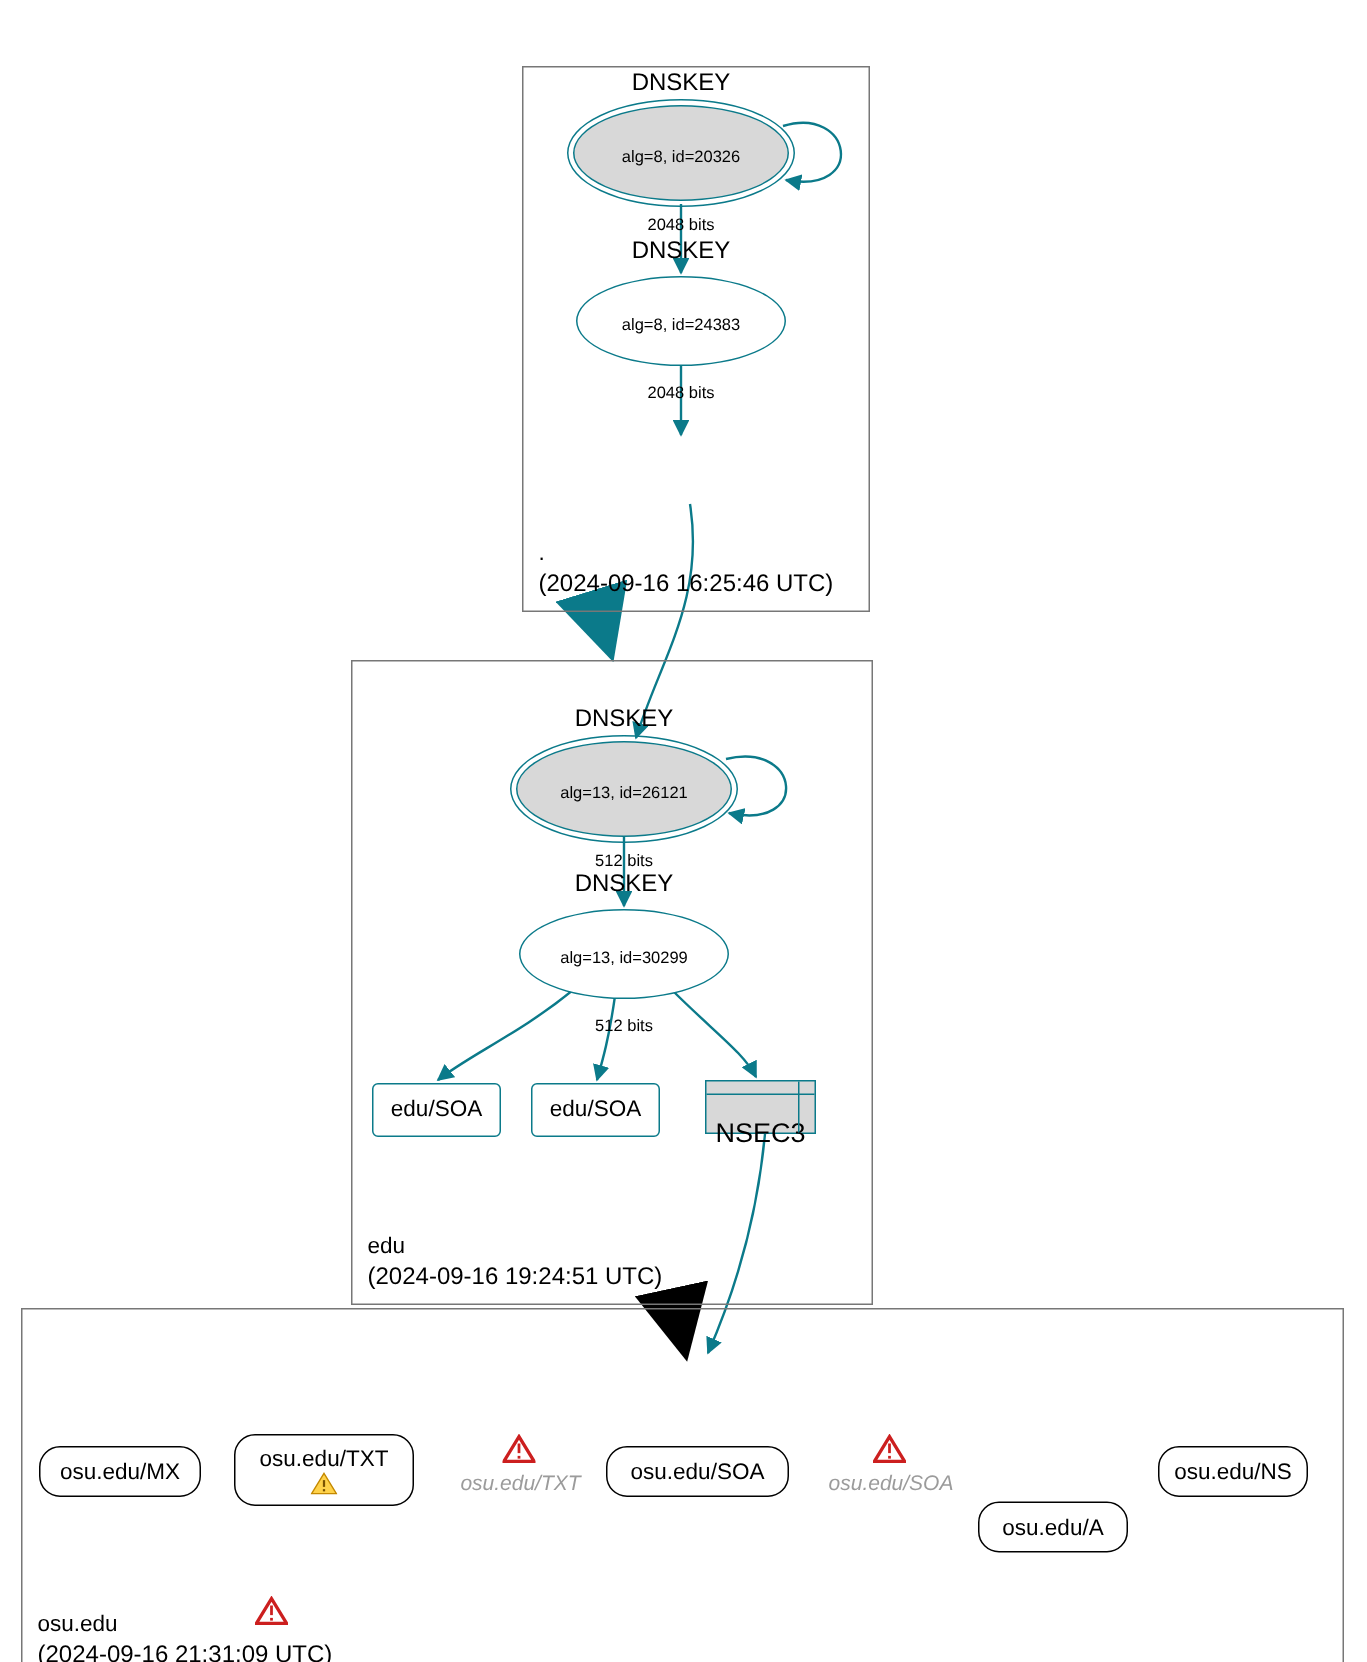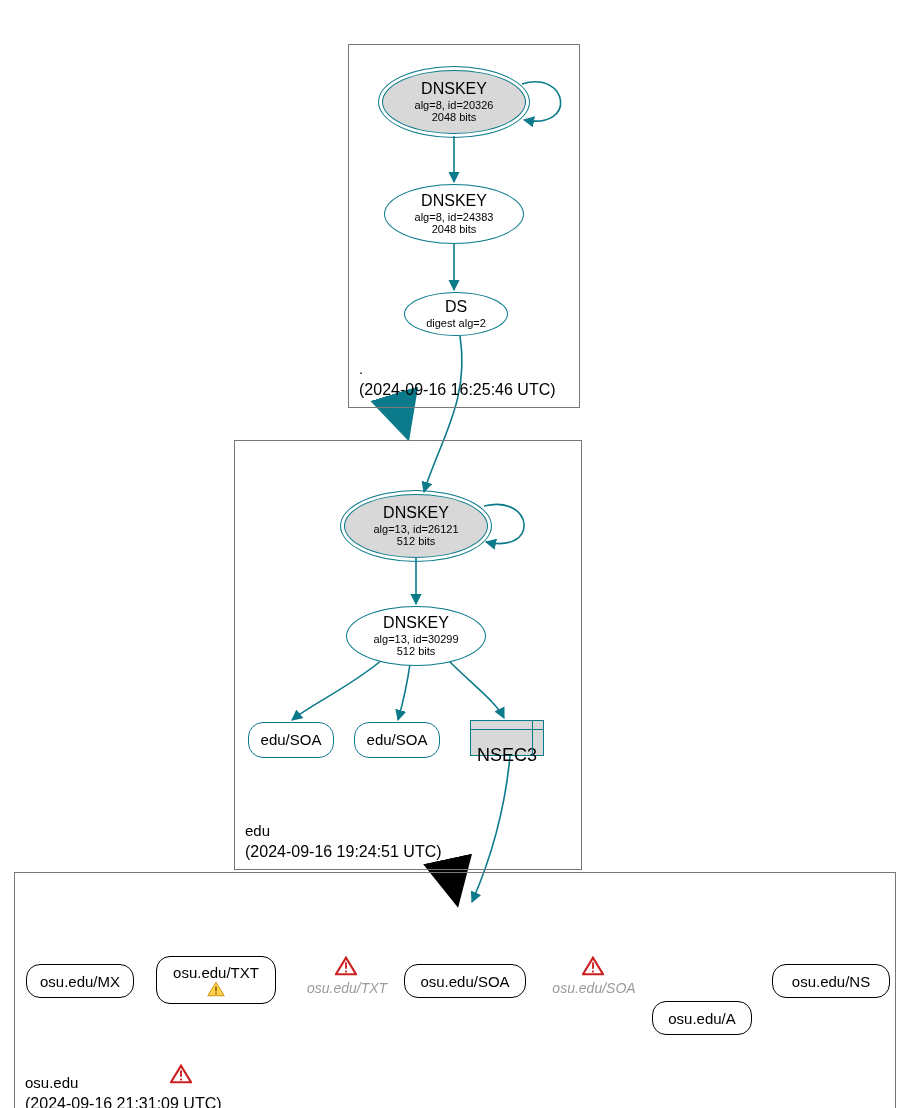--- a/index.html
+++ b/index.html
@@ -66,38 +66,39 @@
   }
   .node .sub {
     font-size: 11px;
   }
 
   
   .ellipse {
     border: 1.6px solid #0b7a8a;
     border-radius: 50%;
     background: #ffffff;
+    gap: 33px;
   }
   .ellipse.ksk {
     background: #d8d8d8;
   }
   .ellipse.ksk::after {
     
     content: "";
     position: absolute;
     left: -5px; top: -5px; right: -5px; bottom: -5px;
     border: 1.6px solid #0b7a8a;
     border-radius: 50%;
     pointer-events: none;
   }
 
   
   .rrec {
     border: 1.6px solid #0b7a8a;
-    border-radius: 15px;
+    border-radius: 4px;
     background: #ffffff;
     padding: 0 10px;
     height: 36px;
   }
   .rrec .title { font-size: 15px; }
 
   
   .nsec3 {
     position: absolute;
     box-sizing: border-box;
@@ -223,24 +224,20 @@
     <span class="sub">alg=8, id=20326</span>
     <span class="sub">2048 bits</span>
   </div>
 
   <div class="node ellipse" style="left:384px; top:184px; width:140px; height:60px;">
     <span class="title">DNSKEY</span>
     <span class="sub">alg=8, id=24383</span>
     <span class="sub">2048 bits</span>
   </div>
 
-  <div class="node ellipse" style="left:404px; top:292px; width:104px; height:44px;">
-    <span class="title">DS</span>
-    <span class="sub">digest alg=2</span>
-  </div>
 
   <div class="zone" style="left:234px; top:440px; width:348px; height:430px;">
     <div class="footer">
       <span class="name">edu</span>
       <span class="ts">(2024-09-16 19:24:51 UTC)</span>
     </div>
   </div>
 
   <div class="node ellipse ksk" style="left:344px; top:494px; width:144px; height:64px;">
     <span class="title">DNSKEY</span>
@@ -304,21 +301,21 @@
         <path d="M12 1 L23 19 L1 19 Z" fill="#ffffff" stroke="#cc1f1f" stroke-width="2.4"></path>
         <rect x="11" y="6" width="2" height="7" fill="#cc1f1f"></rect>
         <rect x="11" y="15" width="2" height="2" fill="#cc1f1f"></rect>
       </svg>
   </div>
   <div class="ghost" style="left:548px; top:980px; width:92px;">osu.edu/SOA</div>
 
   <div class="pill" style="left:652px; top:964px; width:100px;margin-top:37px;">
     <span>osu.edu/A</span>
   </div>
-  <div class="pill" style="left:772px; top:964px; width:118px;">
+  <div class="pill" style="left:772px; top:964px; width:100px;">
     <span>osu.edu/NS</span>
   </div>
 
   <div class="warn" style="left:170px; top:1064px;">
     <svg viewBox="0 0 24 20">
         <path d="M12 1 L23 19 L1 19 Z" fill="#ffffff" stroke="#cc1f1f" stroke-width="2.4"></path>
         <rect x="11" y="6" width="2" height="7" fill="#cc1f1f"></rect>
         <rect x="11" y="15" width="2" height="2" fill="#cc1f1f"></rect>
       </svg>
   </div>

